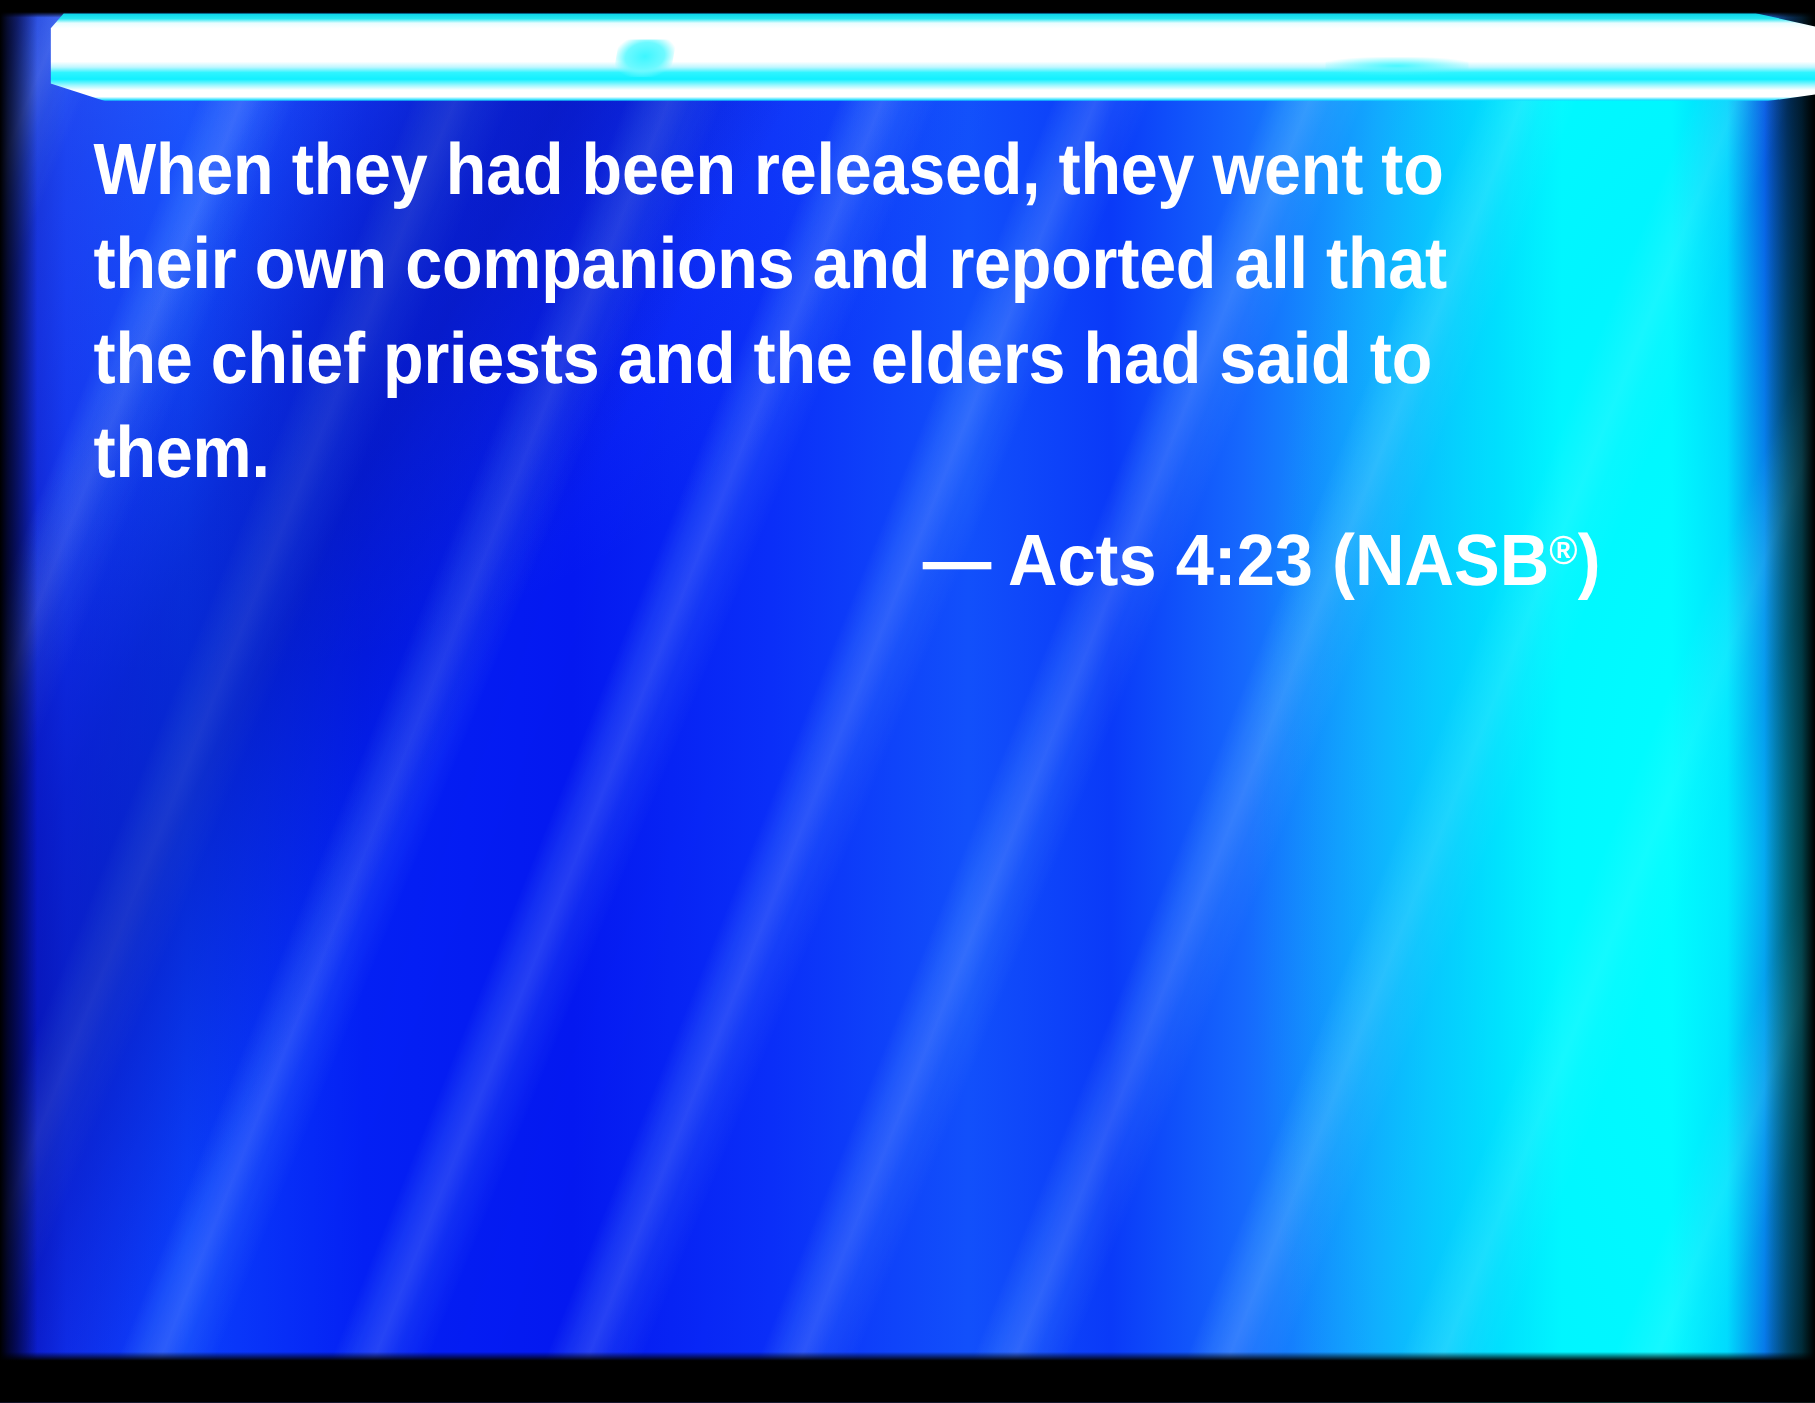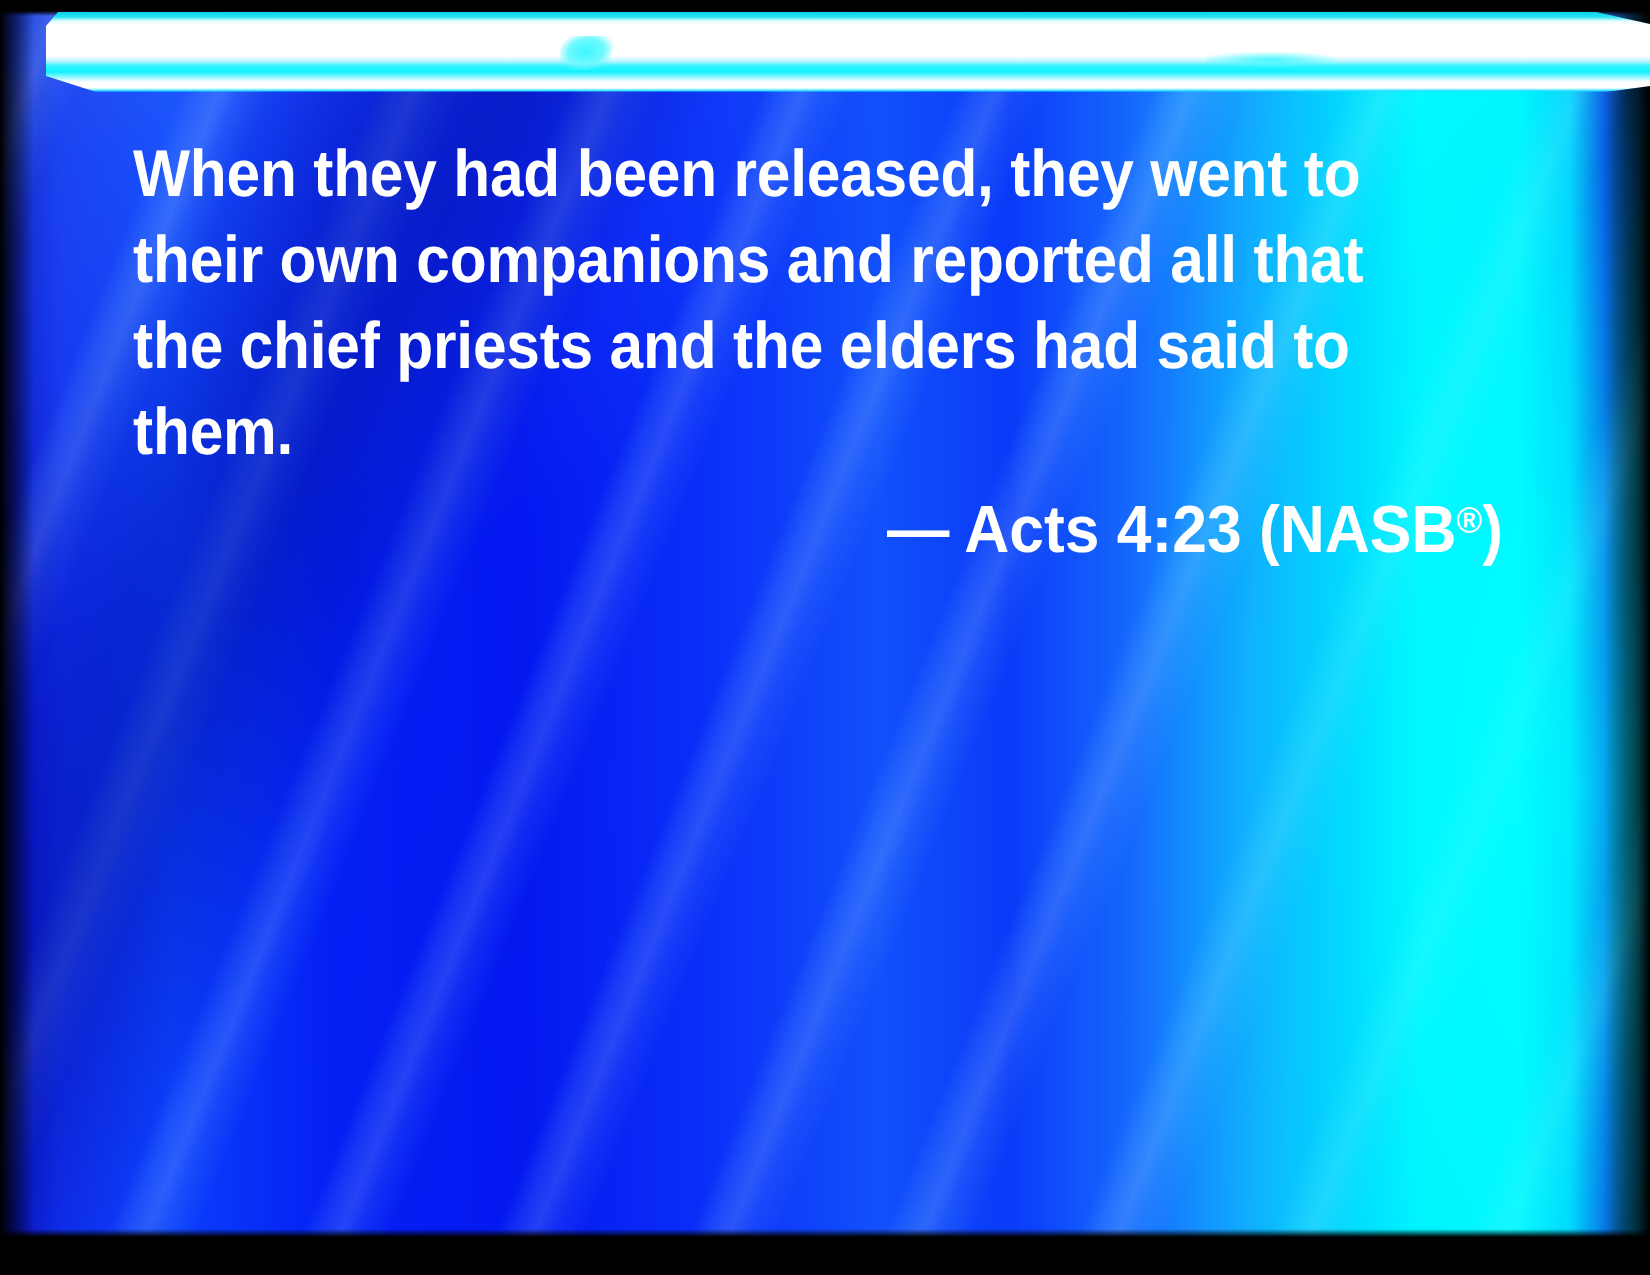--- a/index.html
+++ b/index.html
@@ -161,23 +161,22 @@
     width: 130px;
     height: 16px;
     background: radial-gradient(ellipse at 50% 50%,
         #49f7ff 0%, rgba(160,248,255,0.0) 80%);
   }
 
   
   .verse-block {
     position: absolute;
     left: 85px;
-    top: 130px;
+    top: 110px;
     width: 1370px;
-    margin-left: 48px;
   }
   .verse-text {
     margin: 0;
     color: #ffffff;
     font-size: 66px;
     line-height: 86px;
     font-weight: bold;
     letter-spacing: -0.2px;
     font-stretch: condensed;
     font-family: "Liberation Sans Narrow", "Liberation Sans", "DejaVu Sans Condensed", sans-serif;

